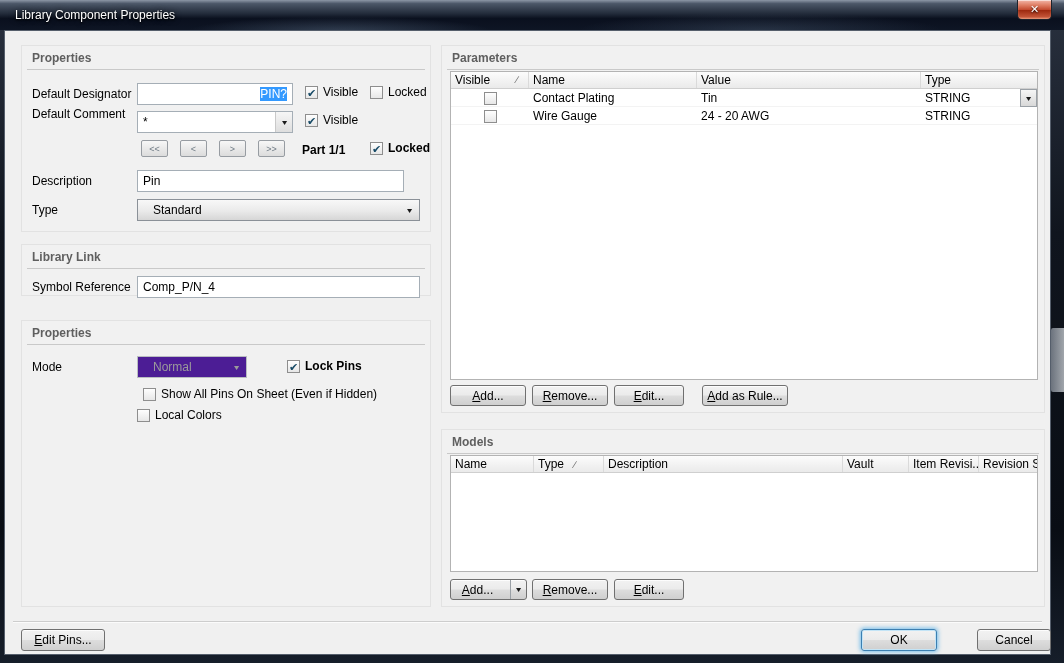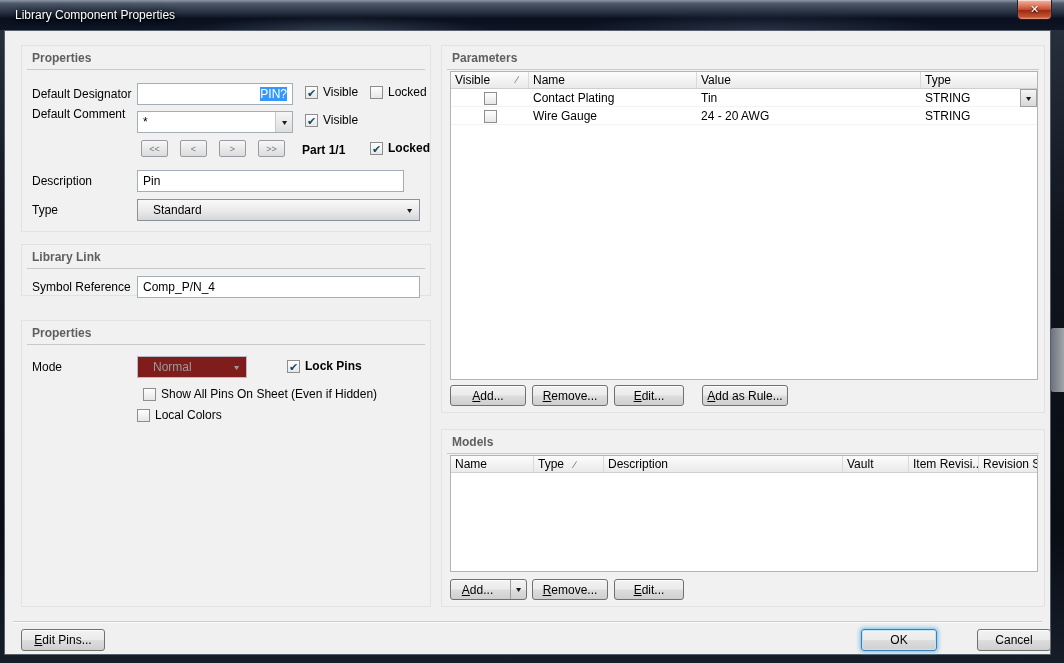--- a/index.html
+++ b/index.html
@@ -62,21 +62,21 @@
     display: flex; align-items: center; justify-content: center;
   }
   .arrow-sm { font-size: 7px; line-height: 1; color: #1a1a1a; transform: scaleX(1.25); display: inline-block; }
 
   .dropdown {
     position: absolute; border: 1px solid #8b9198;
     background: linear-gradient(#f8f8f8, #eaeaea 55%, #d6d6d6);
     padding: 3px 15px; white-space: nowrap; overflow: hidden;
   }
   .arrow-abs { position: absolute; right: 6px; top: 7px; }
-  .dropdown.disabled { border-color: #b9bdc1; background: #7f1d1d; color: #9b9b9b; }
+  .dropdown.disabled { border-color: #b9bdc1; background: #4c1d95; color: #9b9b9b; }
   .dropdown.disabled .arrow-sm { color: #9b9b9b; }
 
   .cb { position: absolute; display: flex; align-items: center; gap: 5px; white-space: nowrap; }
   .cbox, .gcbox {
     width: 13px; height: 13px; flex: 0 0 13px; display: inline-block;
     border: 1px solid #8e8e8e; background: linear-gradient(#fefefe, #e7e7e7);
     font-size: 11px; line-height: 12px; text-align: center; color: #174a66; overflow: hidden;
   }
   .gcbox { margin-left: 33px; vertical-align: middle; }
 

